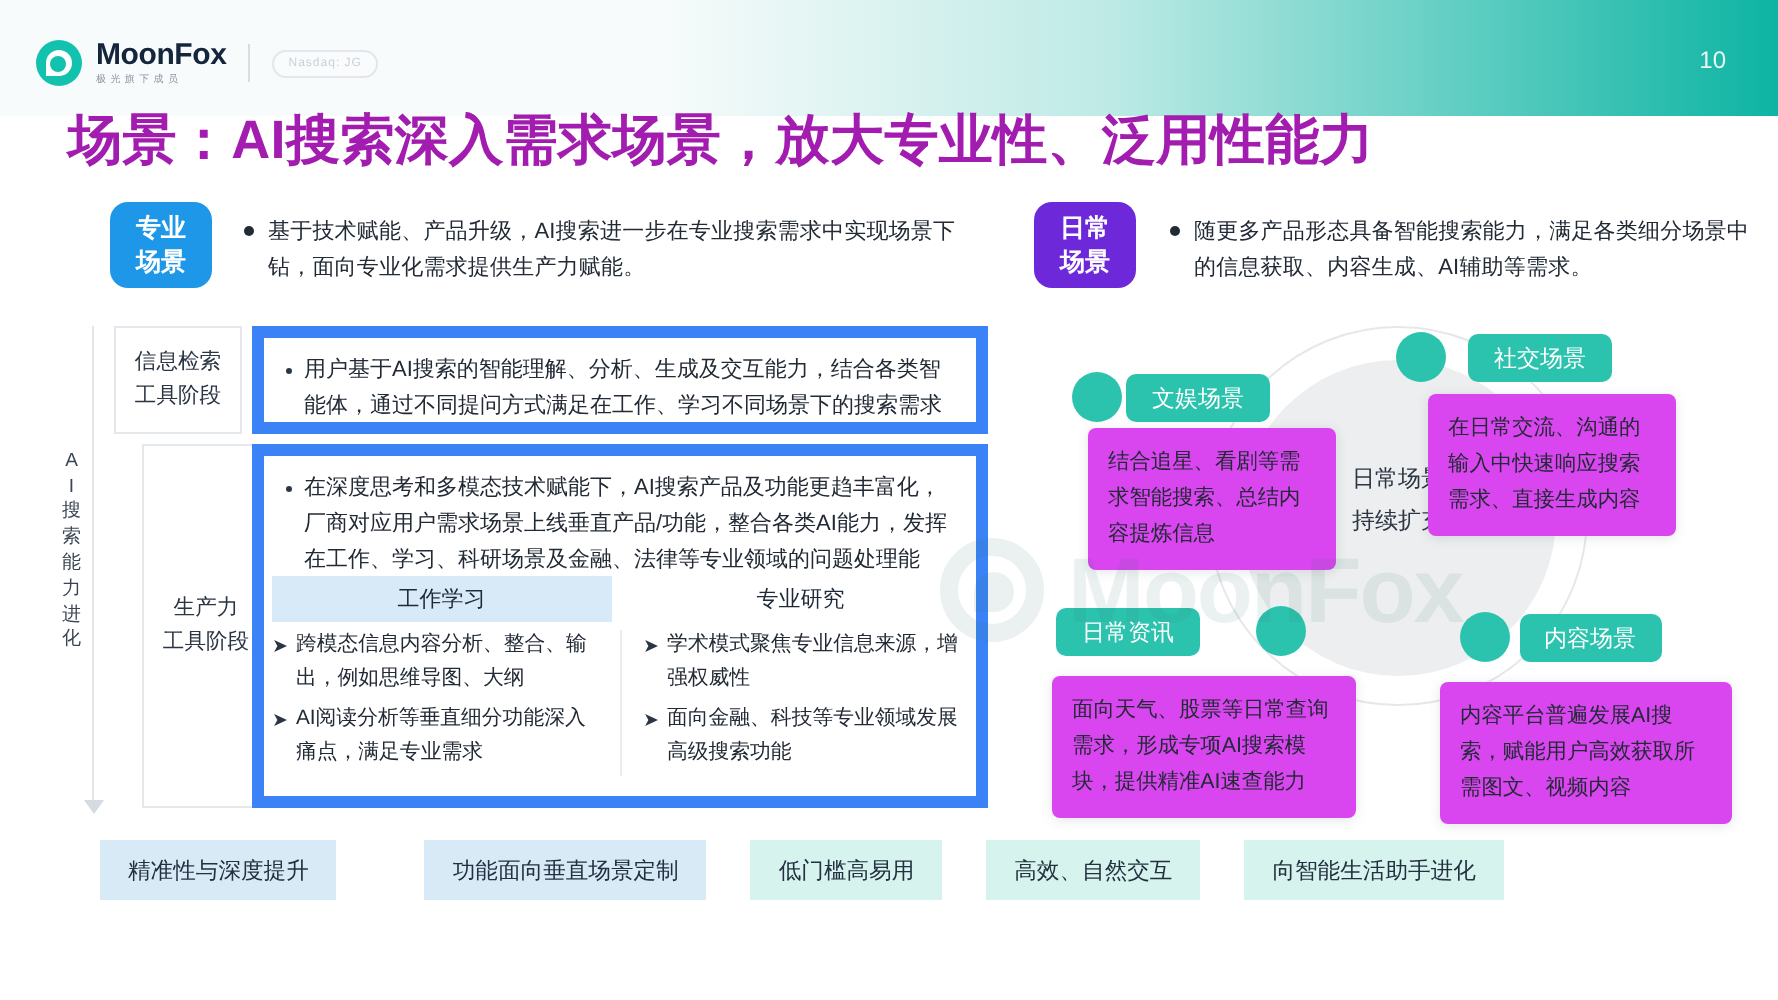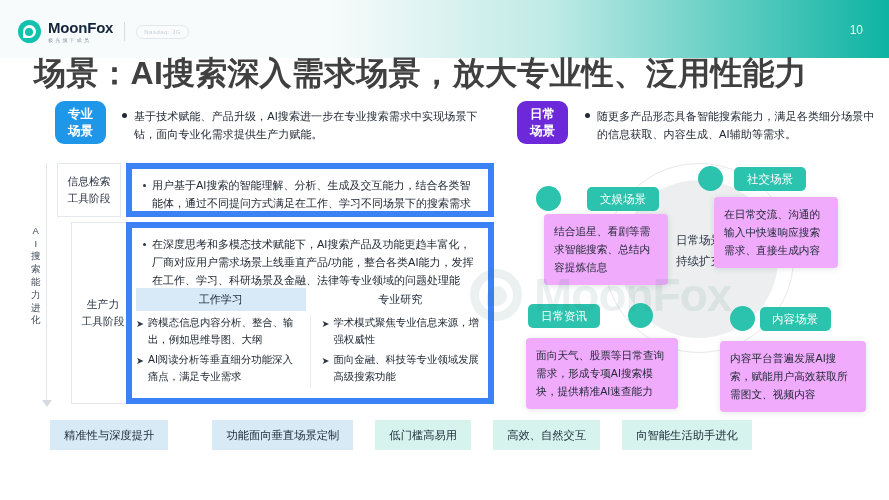--- a/index.html
+++ b/index.html
@@ -60,21 +60,21 @@
   }
 
   .page-num {
     position: absolute; right: 26px; top: 23px;
     font-size: 12px; color: #e8f7f4; font-weight: 500;
   }
 
   
   .slide-title {
     position: absolute; left: 34px; top: 52px;
-    font-size: 32px; font-weight: bold; color: #404040;
+    font-size: 27px; font-weight: bold; color: #a21caf;
     letter-spacing: 0.2px;
   }
 
   
   .watermark {
     position: absolute; left: 470px; top: 268px;
     display: flex; align-items: center; gap: 12px;
     opacity: 0.09; pointer-events: none; z-index: 5;
   }
   .wm-mark {
@@ -202,29 +202,29 @@
     position: absolute; width: 25px; height: 25px; border-radius: 50%;
     background: #2bc3ad; z-index: 3;
   }
   .node-pill {
     position: absolute; height: 24px; border-radius: 5px; background: #2bc3ad;
     display: flex; align-items: center; justify-content: center;
     color: #ffffff; font-size: 11.5px; font-weight: 500; padding: 0 13px;
     z-index: 3; white-space: nowrap;
   }
   .node-card {
-    position: absolute; background: #f0abfc; border-radius: 4px;
+    position: absolute; background: #d946ef; border-radius: 4px;
     box-shadow: 0 1px 6px rgba(80,95,110,0.16);
     padding: 8px 10px; font-size: 10.7px; color: #222a35; line-height: 1.7;
     z-index: 4;
   }
 
   
   #dot-ent  { left: 28px;  top: 28px; }
-  #pill-ent { left: 55px;  top: 29px; margin-left: 24px; }
+  #pill-ent { left: 55px;  top: 29px; }
   #card-ent { left: 36px;  top: 56px; width: 124px; }
 
   #dot-soc  { left: 190px; top: 8px; }
   #pill-soc { left: 226px; top: 9px; }
   #card-soc { left: 206px; top: 39px; width: 124px; }
 
   #dot-news { left: 120px; top: 145px; }
   #pill-news{ left: 20px;  top: 146px; }
   #card-news{ left: 18px;  top: 180px; width: 152px; }
 

